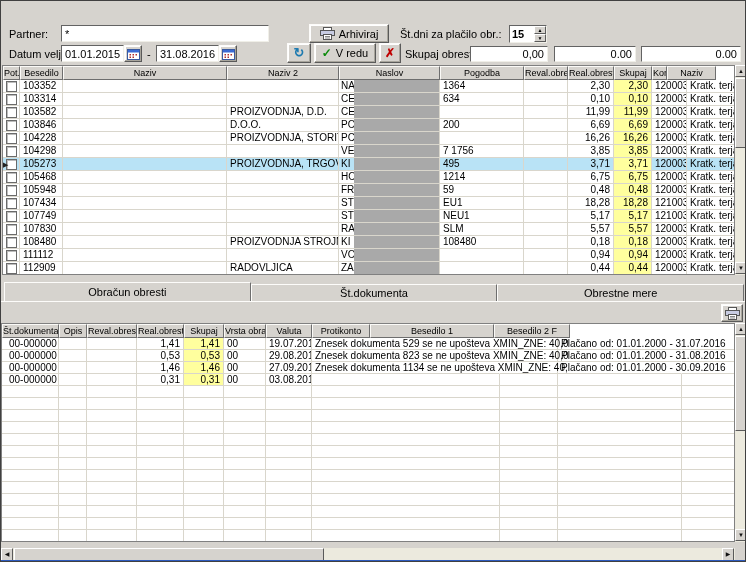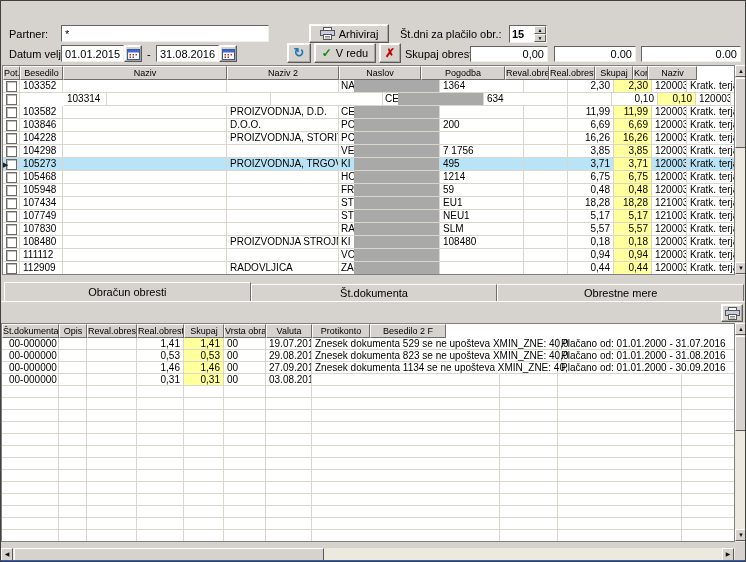--- a/index.html
+++ b/index.html
@@ -144,21 +144,21 @@
   <input class="inp tr" style="left: 469px; top: 45px; width: 78px; height: 16px;" value="0,00">
   <input class="inp tr" style="left: 553px; top: 45px; width: 82px; height: 16px;" value="0.00">
   <input class="inp tr" style="left: 640px; top: 45px; width: 100px; height: 16px;" value="0.00">
 
   <div class="grid" style="left:1px;top:64px;width:733px;height:210px;" id="mg">
     <div class="ghead" id="mg-head">
         <div class="hcell" style="width: 17px;">Pot.</div>
         <div class="hcell" style="width: 43px;">Besedilo</div>
         <div class="hcell" style="width: 164px;">Naziv</div>
         <div class="hcell" style="width: 112px;">Naziv 2</div>
-        <div class="hcell" style="width: 82px;">Naslov</div>
+        <div class="hcell" style="width: 101px;">Naslov</div>
         <div class="hcell" style="width: 84px;">Pogodba</div>
         <div class="hcell" style="width: 44px;">Reval.obresti</div>
         <div class="hcell" style="width: 46px;">Real.obresti</div>
         <div class="hcell" style="width: 38px;">Skupaj</div>
         <div class="hcell" style="width: 15px;">Konto</div>
         <div class="hcell" style="width: 49px;">Naziv</div>
       </div>
     <div id="mg-body">
         <div class="grow">
           <div class="cell pot" style="width: 17px;"><span class="cbx"></span></div>
@@ -168,21 +168,21 @@
           <div class="cell naslov" style="width: 101px;">NA<div class="mask"></div></div>
           <div class="cell" style="width: 84px;">1364</div>
           <div class="cell num" style="width: 44px;"></div>
           <div class="cell num" style="width: 46px;">2,30</div>
           <div class="cell num yellow" style="width: 38px;">2,30</div>
           <div class="cell" style="width: 35px;">120003</div>
           <div class="cell" style="width: 49px;">Kratk. terjatve do kupcev</div>
         </div>
         <div class="grow">
           <div class="cell pot" style="width: 17px;"><span class="cbx"></span></div>
-          <div class="cell" style="width: 43px; margin-left: 44px;">103314</div>
+          <div class="cell" style="width: 43px;">103314</div>
           <div class="cell" style="width: 164px;"></div>
           <div class="cell" style="width: 112px;"></div>
           <div class="cell naslov" style="width: 101px;">CE<div class="mask"></div></div>
           <div class="cell" style="width: 84px;">634</div>
           <div class="cell num" style="width: 44px;"></div>
           <div class="cell num" style="width: 46px;">0,10</div>
           <div class="cell num yellow" style="width: 38px;">0,10</div>
           <div class="cell" style="width: 35px;">120003</div>
           <div class="cell" style="width: 49px;">Kratk. terjatve do kupcev</div>
         </div>
@@ -384,20 +384,21 @@
   <div class="grid" style="left:0px;top:322px;width:734px;height:219px;" id="dg">
     <div class="ghead" id="dg-head">
         <div class="hcell" style="width: 57px;">Št.dokumenta</div>
         <div class="hcell" style="width: 28px;">Opis</div>
         <div class="hcell" style="width: 50px;">Reval.obresti</div>
         <div class="hcell" style="width: 47px;">Real.obresti</div>
         <div class="hcell" style="width: 40px;">Skupaj</div>
         <div class="hcell" style="width: 42px;">Vrsta obrač.</div>
         <div class="hcell" style="width: 46px;">Valuta</div>
         <div class="hcell" style="width: 58px;">Protikonto</div>
+        <div class="hcell" style="width: 124px;">Besedilo 1</div>
         <div class="hcell" style="width: 76px;">Besedilo 2 F</div>
       </div>
     <div id="dg-body">
         <div class="drow">
           <div class="dcell doc" style="width: 57px;">00-000000</div>
           <div class="dcell" style="width: 28px;"></div>
           <div class="dcell num" style="width: 50px;"></div>
           <div class="dcell num" style="width: 47px;">1,41</div>
           <div class="dcell num yellow" style="width: 40px;">1,41</div>
           <div class="dcell" style="width: 42px;">00</div>

